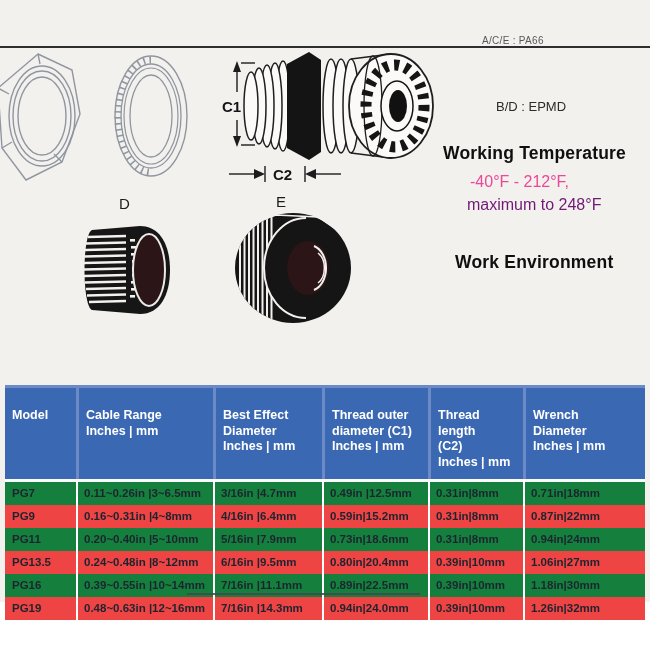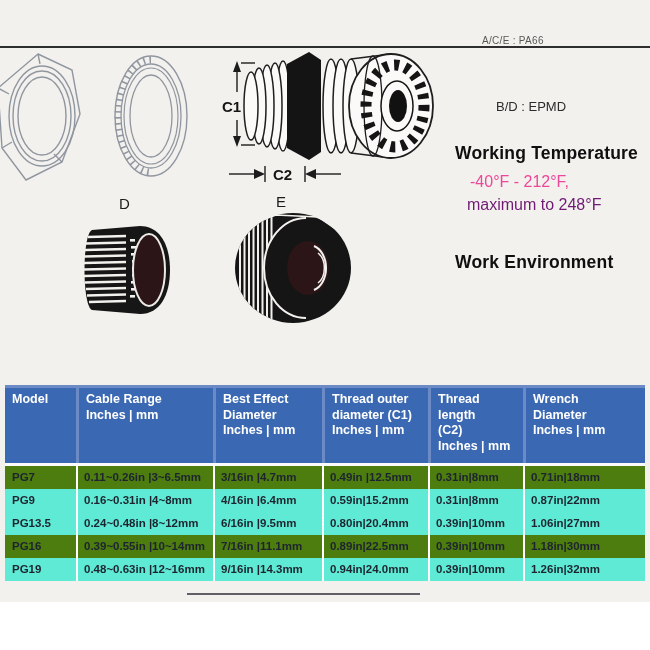--- a/index.html
+++ b/index.html
@@ -4,42 +4,42 @@
 <style>
   html,body{margin:0;padding:0;background:#ffffff;}
   .stage{position:relative;width:650px;height:650px;background:#ffffff;overflow:hidden;
          font-family:"Liberation Sans",sans-serif;color:#1d2430;}
   .paper{position:absolute;left:0;top:0;width:650px;height:602px;background:#f3f1ee;}
   .top-rule{position:absolute;left:0;top:46px;width:650px;height:2px;background:#2e2e2e;}
   .abs{position:absolute;}
   .materials-a{left:470px;top:35px;font-size:10px;color:#3c3c3c;opacity:.85;letter-spacing:.3px;margin-left:12px;}
   .materials-b{left:496px;top:99px;font-size:13px;color:#2b2b2b;}
   .h-title{font-size:17.5px;font-weight:bold;color:#0f0f0f;letter-spacing:.2px;}
-  .wt-title{left:455px;top:143px;}
+  .wt-title{left:443px;top:143px;}
   .wt-1{left:470px;top:173px;font-size:16px;color:#ec4899;}
   .wt-2{left:467px;top:196px;font-size:16px;color:#701a75;}
   .we-title{left:455px;top:252px;}
   .we-lines{left:470px;top:293px;font-size:13.5px;line-height:20px;color:#1e1e1e;white-space:pre-line;}
   .part-label{font-size:15px;color:#1b1b1b;}
   .lbl-d{left:119px;top:195px;}
   .lbl-e{left:276px;top:193px;}
   .dim-text{font-size:15px;font-weight:bold;fill:#141414;font-family:"Liberation Sans",sans-serif;}
   
   .tbl-wrap{position:absolute;left:5px;top:385px;width:640px;}
   table.spec{border-collapse:separate;border-spacing:0;table-layout:fixed;width:640px;}
   table.spec th{background:#3b68b2;color:#ffffff;text-align:left;vertical-align:top;
     font-size:12.5px;font-weight:bold;line-height:15.5px;white-space:pre-line;
-    padding:4px 3px 5px 7px;border-top:3px solid #6b8ac6;border-left:3px solid #6b8ac6;height:66px;}
+    padding:20px 3px 5px 7px;border-top:3px solid #6b8ac6;border-left:3px solid #6b8ac6;height:66px;}
   table.spec th:first-child{border-left:none;}
   table.spec td{font-size:11.5px;font-weight:bold;color:#1d2430;white-space:nowrap;
     padding:4px 1px 4px 6px;line-height:15px;border-left:2px solid #ffffff;}
   table.spec td:first-child{border-left:none;padding-left:7px;}
   table.spec tbody tr:first-child td{border-top:3px solid #fbfbfc;}
-  tr.alt td{background:#4d7c0f;}
-  tr.base td{background:#5eead4;}
+  tr.alt td{background:#15803d;}
+  tr.base td{background:#ef4444;}
   .artifact-line{left:187px;top:593px;width:233px;height:2px;background:#45454c;opacity:.85;}
 </style>
 </head>
 <body>
 
 <div class="stage">
   <div class="paper"></div>
   <div class="top-rule"></div>
 
   <svg class="abs" style="left:-4px;top:50px;" width="86" height="136" viewBox="0 0 86 136">
@@ -209,40 +209,48 @@
             <td>0.71in|18mm</td>
           </tr>
           <tr class="base">
             <td>PG9</td>
             <td>0.16~0.31in |4~8mm</td>
             <td>4/16in |6.4mm</td>
             <td>0.59in|15.2mm</td>
             <td>0.31in|8mm</td>
             <td>0.87in|22mm</td>
           </tr>
+          <tr class="alt">
+            <td>PG11</td>
+            <td>0.20~0.40in |5~10mm</td>
+            <td>5/16in |7.9mm</td>
+            <td>0.73in|18.6mm</td>
+            <td>0.31in|8mm</td>
+            <td>0.94in|24mm</td>
+          </tr>
           <tr class="base">
             <td>PG13.5</td>
             <td>0.24~0.48in |8~12mm</td>
             <td>6/16in |9.5mm</td>
             <td>0.80in|20.4mm</td>
             <td>0.39in|10mm</td>
             <td>1.06in|27mm</td>
           </tr>
           <tr class="alt">
             <td>PG16</td>
             <td>0.39~0.55in |10~14mm</td>
             <td>7/16in |11.1mm</td>
             <td>0.89in|22.5mm</td>
             <td>0.39in|10mm</td>
             <td>1.18in|30mm</td>
           </tr>
           <tr class="base">
             <td>PG19</td>
             <td>0.48~0.63in |12~16mm</td>
-            <td>9/16in |14.3mm</td>
+            <td>7/16in |14.3mm</td>
             <td>0.94in|24.0mm</td>
             <td>0.39in|10mm</td>
             <td>1.26in|32mm</td>
           </tr>
         </tbody>
     </table>
   </div>
   <div class="abs artifact-line"></div>
 </div>
 

